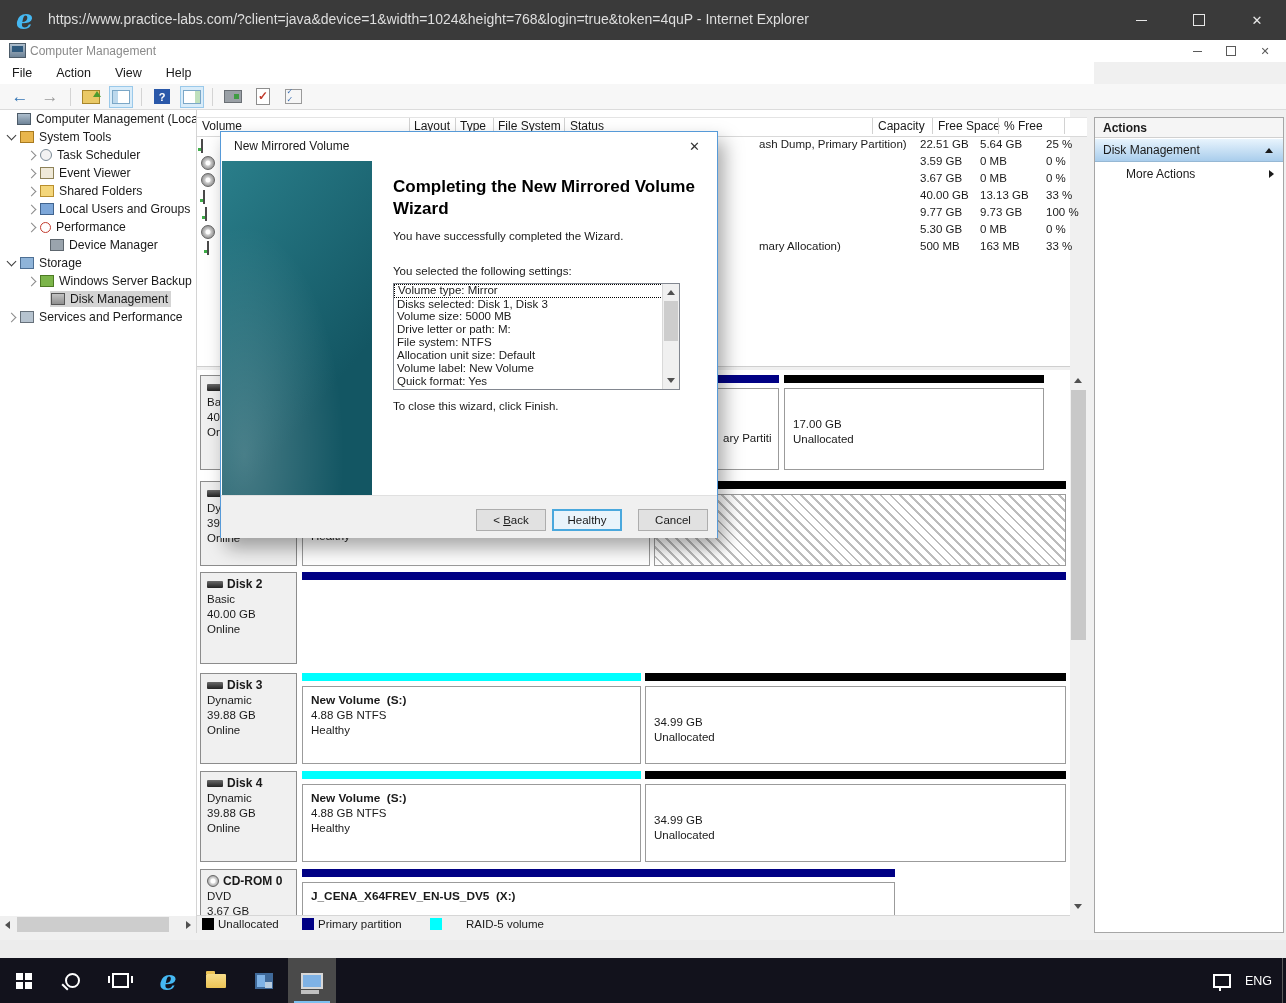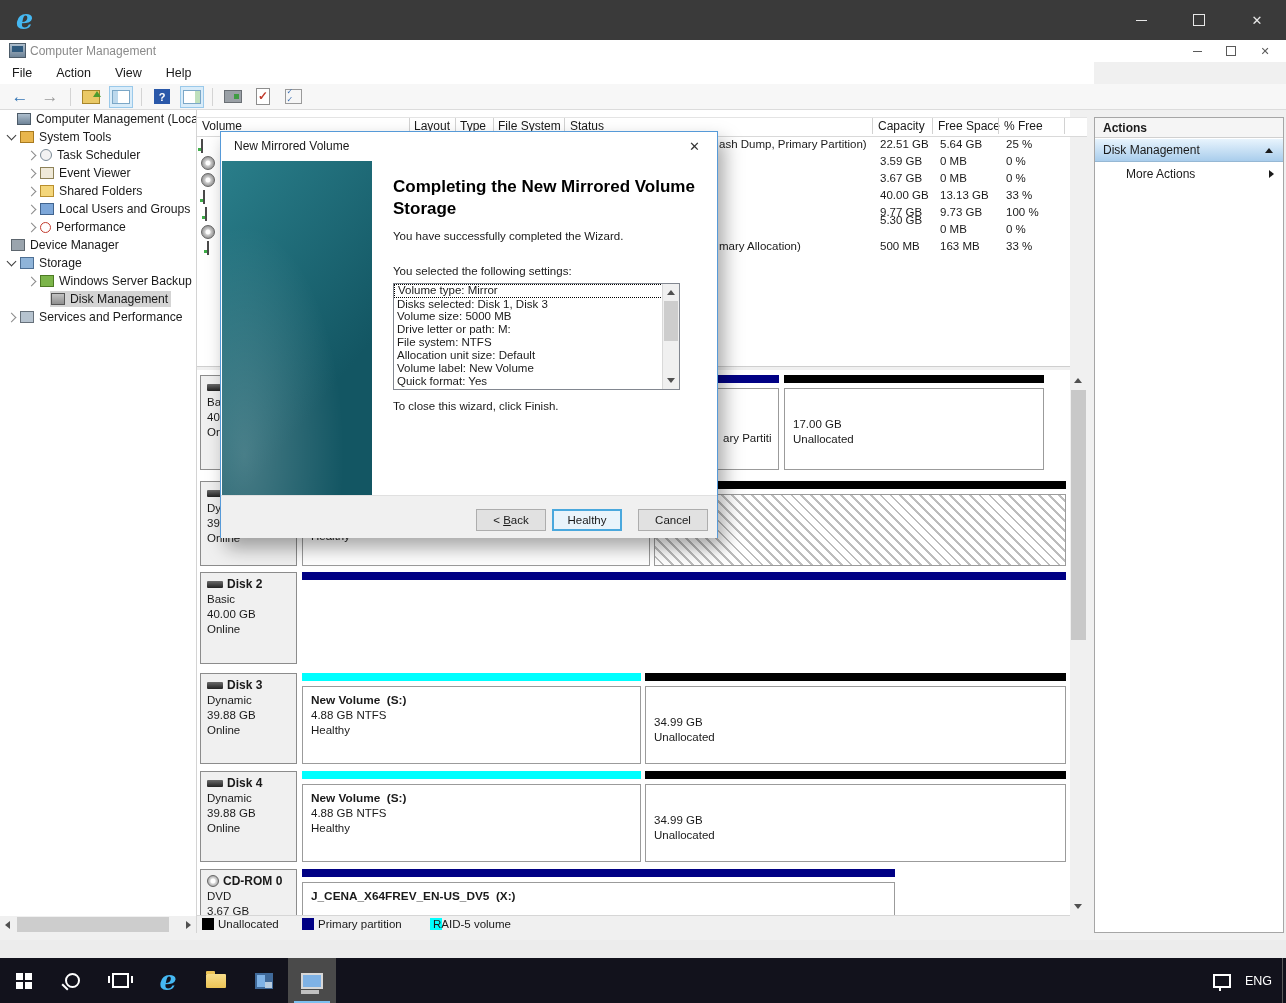--- a/index.html
+++ b/index.html
@@ -80,21 +80,21 @@
 
   
   .center-bg{left:197px;top:110px;width:873px;height:823px;background:#fff;}
   .vl-header{left:197px;top:117px;width:890px;height:18px;background:#fff;border-bottom:1px solid #d9d9d9;border-top:1px solid #e4e4e4;}
   .vl-col{position:absolute;top:119px;font-size:12px;color:#1a1a1a;white-space:nowrap;}
   .vl-sep{position:absolute;top:118px;width:1px;height:16px;background:#d2d2d2;}
   .vrow-ic{position:absolute;left:201px;}
   .vicon-disk{width:15px;height:10px;background:linear-gradient(#d4d4d4,#8f8f8f);border:1px solid #4a4a4a;position:relative;}
   .vicon-disk:after{content:"";position:absolute;right:1px;bottom:1px;width:3px;height:3px;background:#3fae49;}
   .vicon-cd{width:12px;height:12px;border-radius:50%;background:radial-gradient(circle,#fff 0 2px,#cfcfcf 3px,#9a9a9a 6px);border:1px solid #666;}
-  .vcell{position:absolute;white-space:nowrap;font-size:11.5px;}
+  .vcell{position:absolute;white-space:nowrap;font-size:11.5px;margin-left:40px;}
   .splitbar{left:197px;top:366px;width:873px;height:3px;background:#f0f0f0;border-top:1px solid #cfcfcf;}
 
   
   .dlabel{background:#f0f0f0;border:1px solid #8c8c8c;box-sizing:border-box;padding:4px 4px 0 6px;line-height:15px;}
   .dname{font-weight:bold;font-size:12px;display:flex;align-items:center;line-height:14px;margin-bottom:1px;}
   .dicon{width:16px;height:7px;background:linear-gradient(#6a6a6a,#222);border-radius:1px;margin-right:4px;flex:none;}
   .cdicon{width:12px;height:12px;border-radius:50%;background:radial-gradient(circle,#fff 0 2px,#d8d8d8 3px,#9a9a9a 6px);border:1px solid #666;margin-right:4px;flex:none;box-sizing:border-box;}
   .part{box-sizing:border-box;}
   .pbar{position:absolute;left:0;top:0;right:0;height:8px;}
   .pbody{position:absolute;left:0;top:13px;right:0;bottom:0;border:1px solid #9b9b9b;background:#fff;
@@ -178,20 +178,21 @@
   .show-desk{position:absolute;right:0;top:958px;width:3px;height:45px;border-left:1px solid #5a5a5a;}
 </style>
 </head>
 <body>
 
 <div class="screen">
 
   
   <div class="abs ie-bar">
     <span class="abs ie-logo">e</span>
+    <span class="abs ie-title">https://www.practice-labs.com/?client=java&amp;device=1&amp;width=1024&amp;height=768&amp;login=true&amp;token=4quP - Internet Explorer</span>
     <div class="abs" style="right:0;top:0;display:flex;">
       <div class="winbtn">
           <span class="ie-min-glyph"></span>
         </div>
       <div class="winbtn">
           <span class="ie-max-glyph"></span>
         </div>
       <div class="winbtn">
           <span class="x-glyph">✕</span>
         </div>
@@ -284,21 +285,21 @@
     <div class="titem" style="padding-left:28px">
       <span class="chev r"></span>
         <span class="ti i-users"></span>
       <span>Local Users and Groups</span>
     </div>
     <div class="titem" style="padding-left:28px">
       <span class="chev r"></span>
         <span class="ti i-perf"></span>
       <span>Performance</span>
     </div>
-    <div class="titem" style="">
+    <div class="titem" style="padding-left:39px">
       <span class="chev none"></span>
         <span class="ti i-device"></span>
       <span>Device Manager</span>
     </div>
     <div class="titem" style="padding-left:8px">
       <span class="chev d"></span>
         <span class="ti i-storage"></span>
       <span>Storage</span>
     </div>
     <div class="titem" style="padding-left:28px">
@@ -369,21 +370,21 @@
   <span class="vcell" style="left:880px;top:189px">40.00 GB</span>
   <span class="vcell" style="left:940px;top:189px">13.13 GB</span>
   <span class="vcell" style="left:1006px;top:189px">33 %</span>
   
   <span class="vrow-ic vicon-disk" style="top:208px"></span>
   <span class="vcell" style="left:880px;top:206px">9.77 GB</span>
   <span class="vcell" style="left:940px;top:206px">9.73 GB</span>
   <span class="vcell" style="left:1006px;top:206px">100 %</span>
   
   <span class="vrow-ic vicon-cd" style="top:225px"></span>
-  <span class="vcell" style="left:880px;top:214px">5.30 GB</span>
+  <span class="vcell" style="left:880px;top:223px">5.30 GB</span>
   <span class="vcell" style="left:940px;top:223px">0 MB</span>
   <span class="vcell" style="left:1006px;top:223px">0 %</span>
   
   <span class="vrow-ic vicon-disk" style="top:242px"></span>
   <span class="vcell frag" style="left:719px;top:240px">mary Allocation)</span>
   <span class="vcell" style="left:880px;top:240px">500 MB</span>
   <span class="vcell" style="left:940px;top:240px">163 MB</span>
   <span class="vcell" style="left:1006px;top:240px">33 %</span>
 
   <div class="abs splitbar"></div>
@@ -522,21 +523,21 @@
   </div>
   <div class="abs vthumb"></div>
 
   
   <div class="abs legendbar"></div>
   <span class="lsw" style="left:202px;background:#000000"></span>
   <span class="llabel" style="left:218px">Unallocated</span>
   <span class="lsw" style="left:302px;background:#000084"></span>
   <span class="llabel" style="left:318px">Primary partition</span>
   <span class="lsw" style="left:430px;background:#00ffff"></span>
-  <span class="llabel" style="left:433px">RAID-5 volume</span>
+  <span class="llabel" style="left:466px">RAID-5 volume</span>
   <div class="abs bottom-strip"></div>
 
   
   <div class="abs act-pane"></div>
   <div class="abs act-title">Actions</div>
   <div class="abs act-group">
     <span>Disk Management</span>
     <span class="tri tri-u"></span>
   </div>
   <div class="abs act-more">
@@ -544,21 +545,21 @@
     <span class="tri tri-r"></span>
   </div>
 
   
   <div class="abs dialog">
     <div class="dlg-title">New Mirrored Volume</div>
     <div class="dlg-close">
         <span>✕</span>
       </div>
     <div class="watermark"></div>
-    <div class="dlg-head">Completing the New Mirrored Volume Storage</div>
+    <div class="dlg-head">Completing the New Mirrored Volume Wizard</div>
     <div class="dlg-sub">You have successfully completed the Wizard.</div>
     <div class="dlg-sets-label">You selected the following settings:</div>
     <div class="dlg-list">
       <div class="dlg-item focus">Volume type: Mirror</div>
       <div class="dlg-item">Disks selected: Disk 1, Disk 3</div>
       <div class="dlg-item">Volume size: 5000 MB</div>
       <div class="dlg-item">Drive letter or path: M:</div>
       <div class="dlg-item">File system: NTFS</div>
       <div class="dlg-item">Allocation unit size: Default</div>
       <div class="dlg-item">Volume label: New Volume</div>

